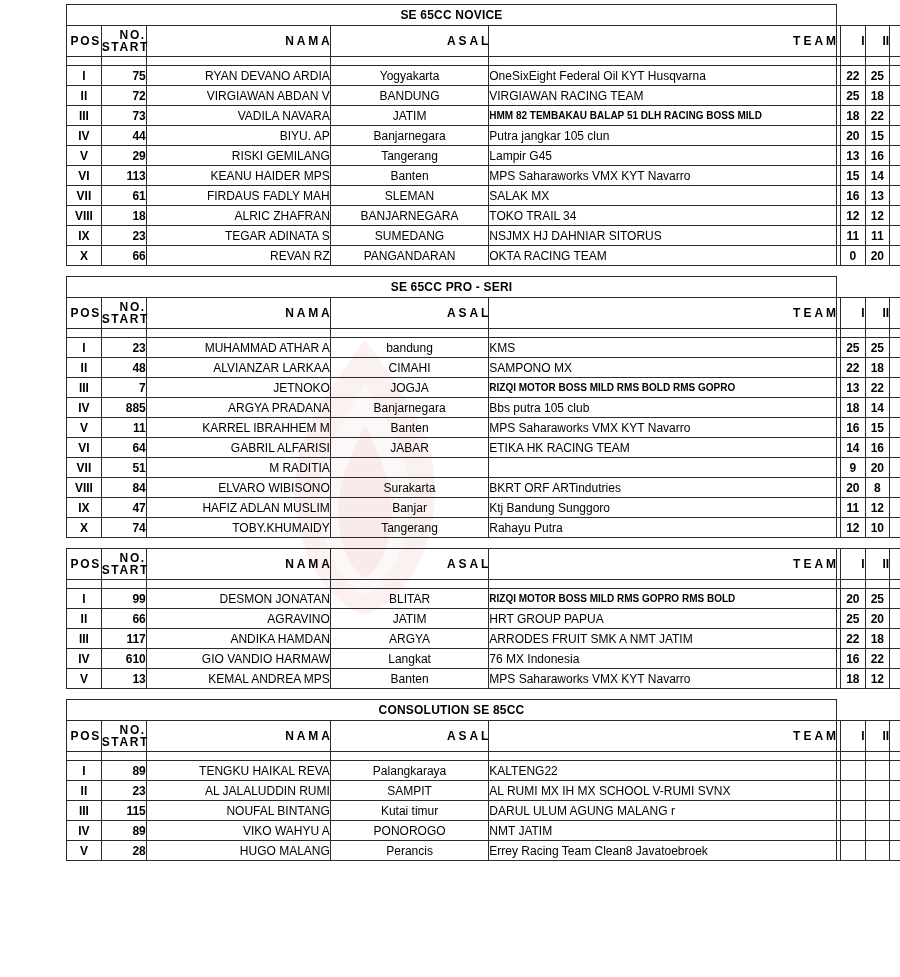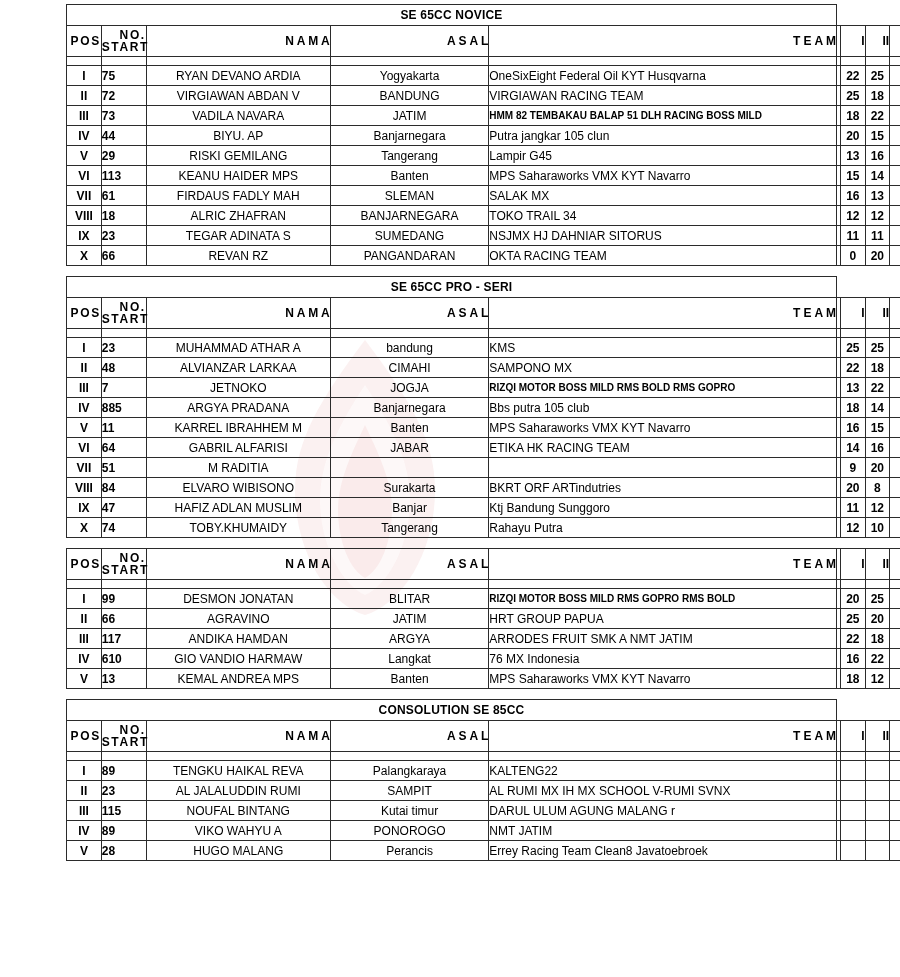--- a/index.html
+++ b/index.html
@@ -86,26 +86,26 @@
   }
   .data-row td {
     height: 19px;
   }
   .c-pos {
     text-align: center;
     font-weight: bold;
     font-size: 11.5px;
   }
   .c-start {
-    text-align: left;
+    text-align: right;
     font-weight: bold;
     font-size: 11.5px;
   }
   .c-nama {
-    text-align: center;
+    text-align: right;
     padding-left: 4px;
     font-size: 13px;
     white-space: nowrap;
     overflow: hidden;
   }
   .c-asal {
     text-align: center;
     font-size: 12.5px;
     white-space: nowrap;
     overflow: hidden;

